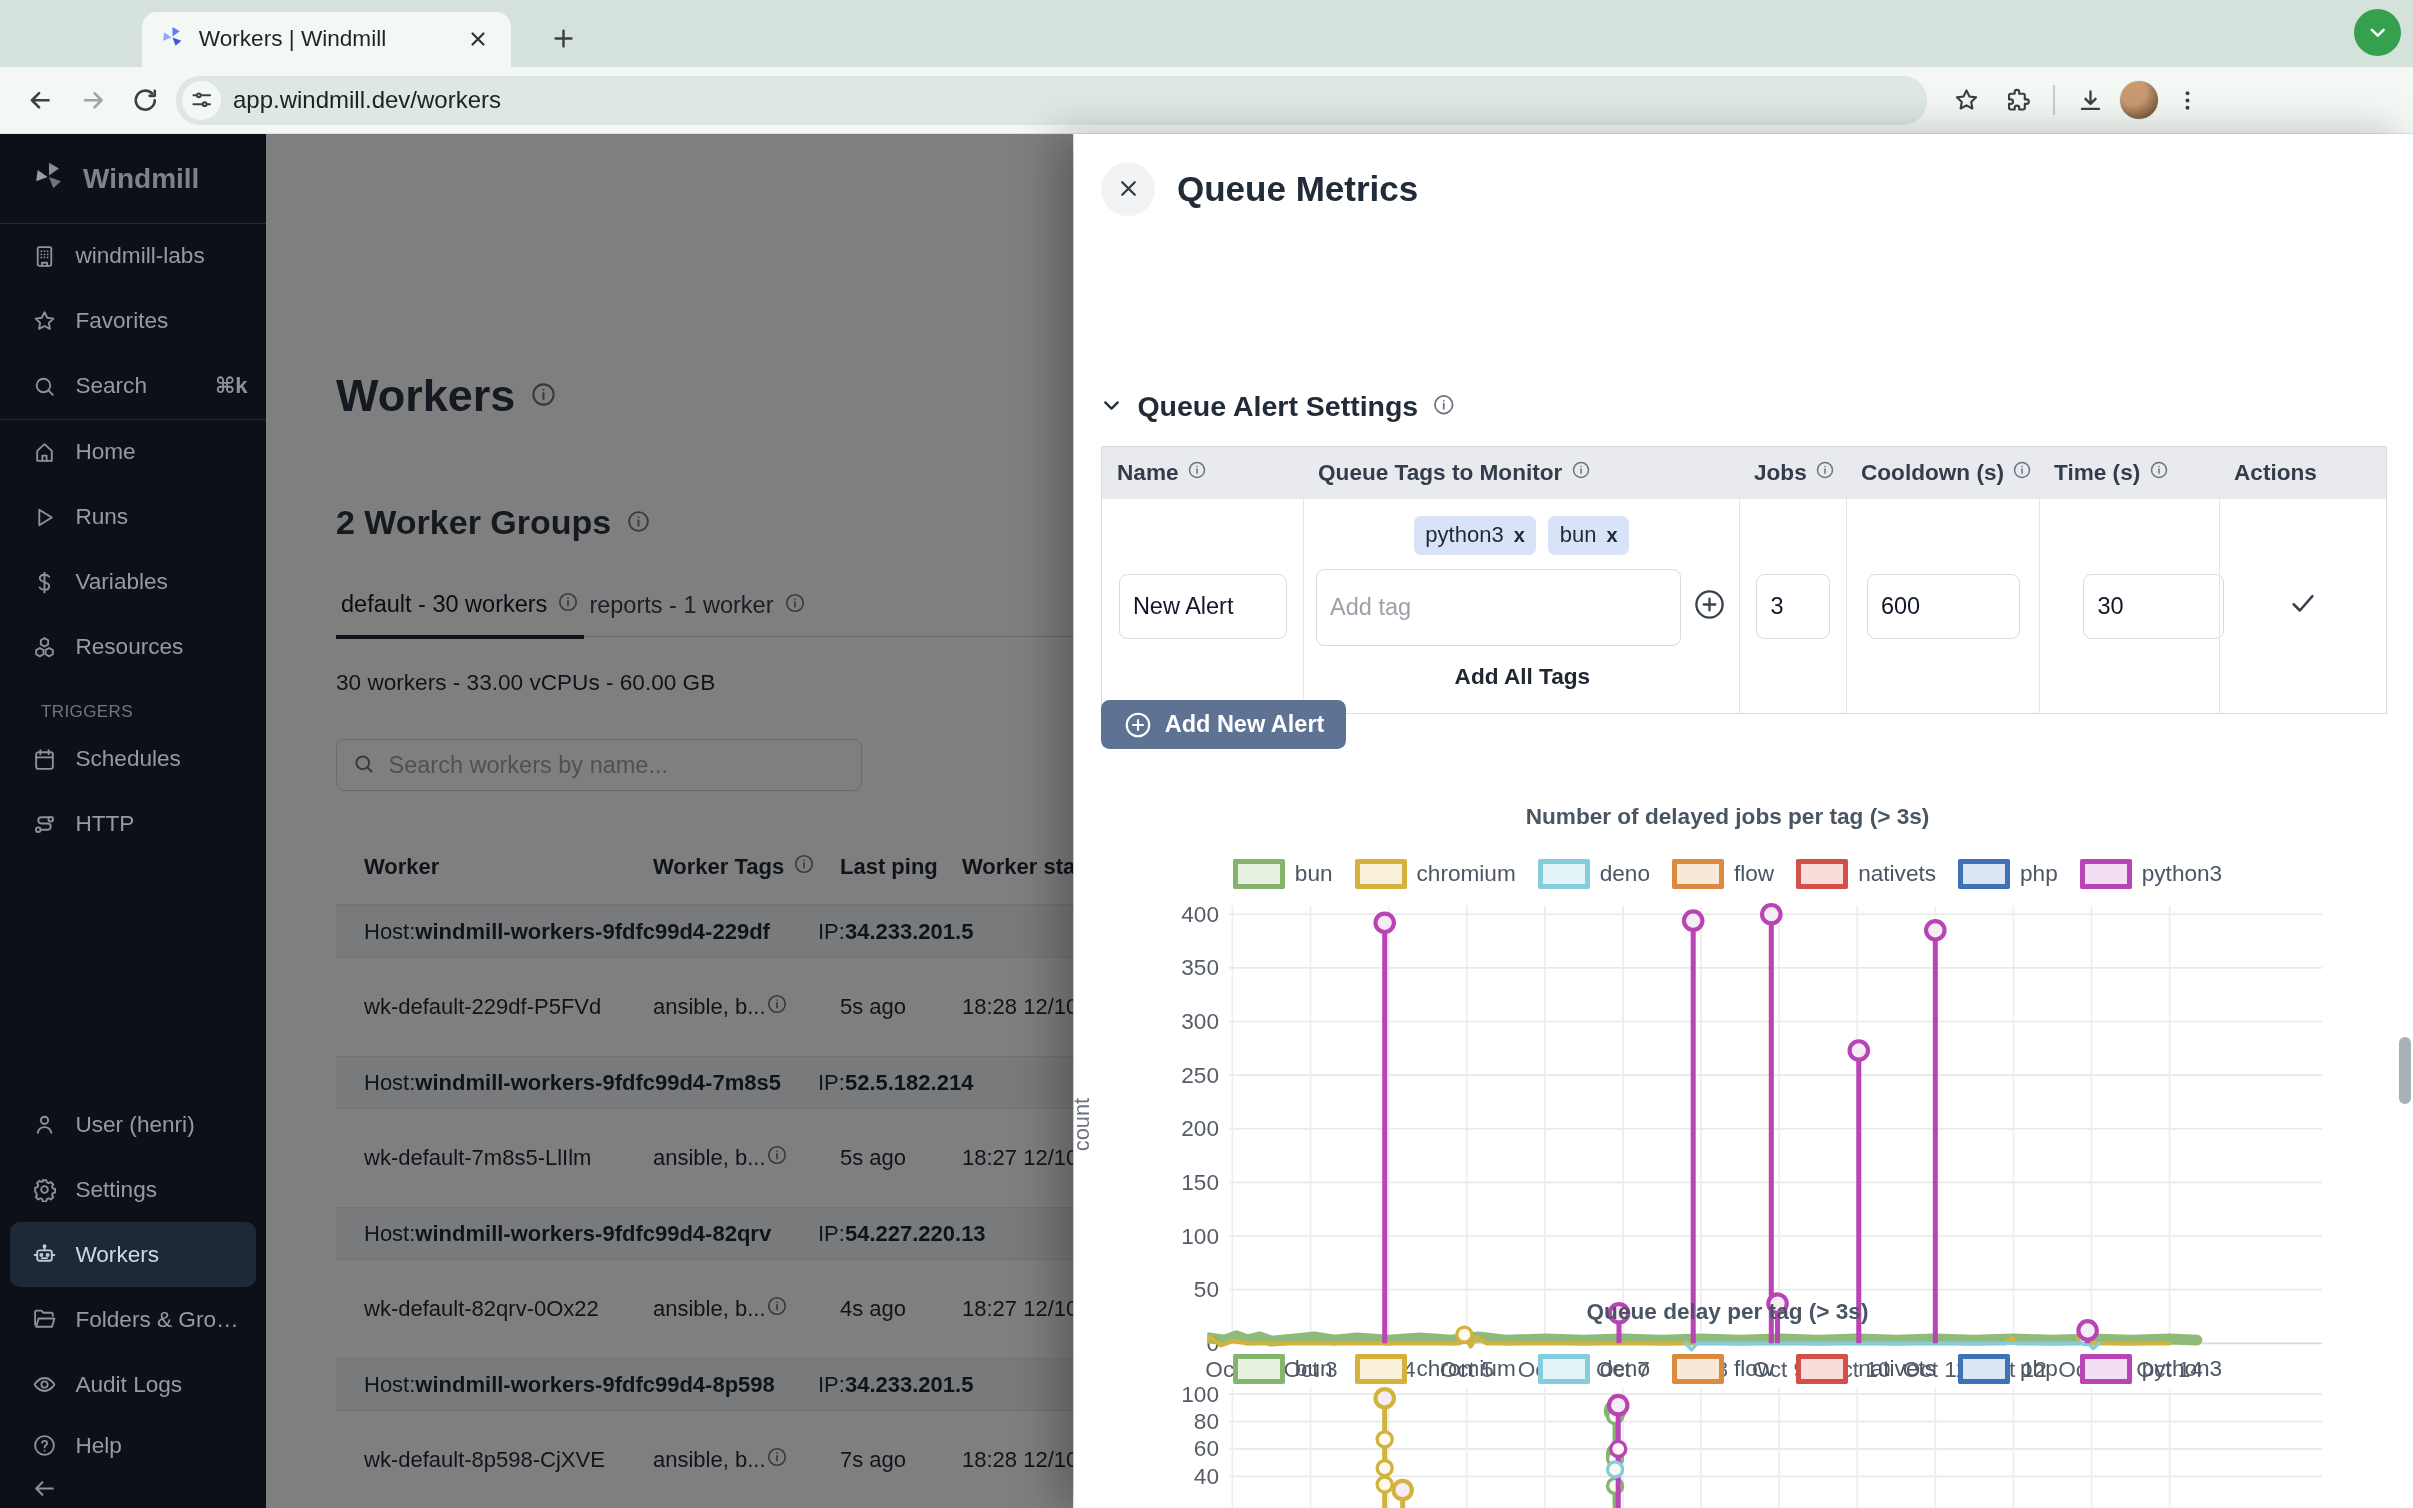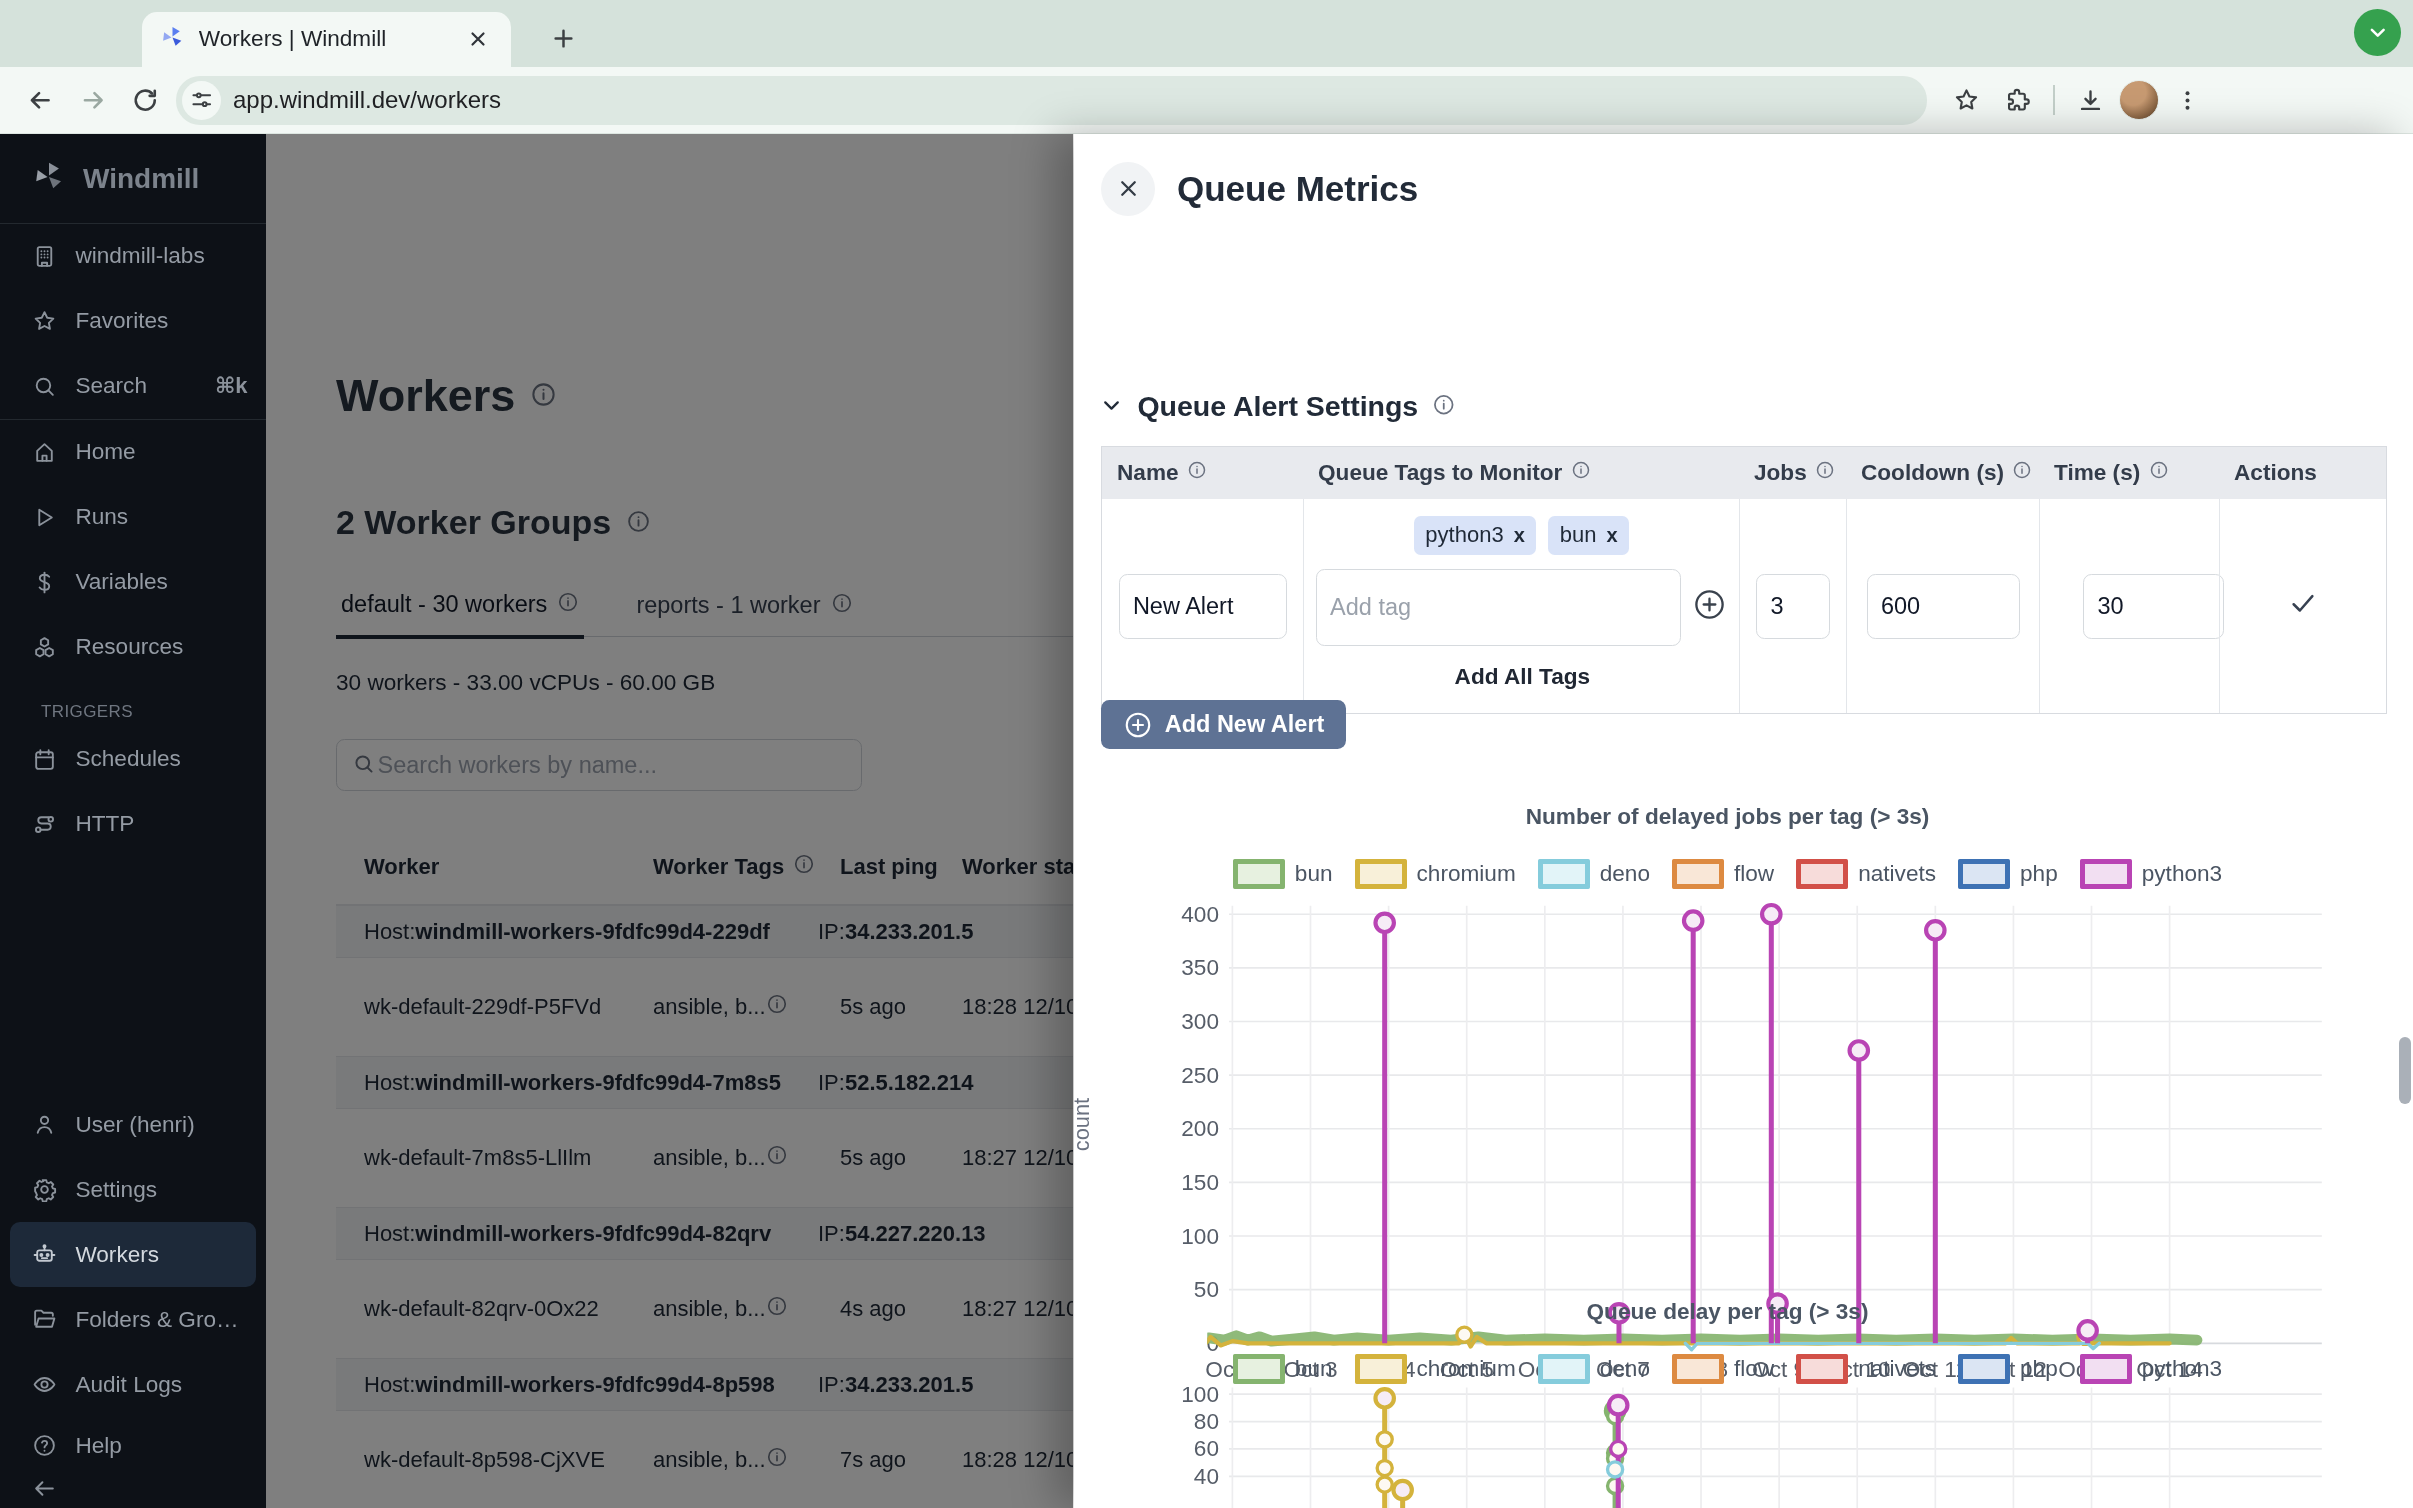--- a/index.html
+++ b/index.html
@@ -52,26 +52,26 @@
   .side-bottom { padding-bottom:5px; }
   .back-arrow { height:39px; display:flex; align-items:center; padding-left:32px; color:#8b929b; }
 
   
   .content { position:absolute; left:266px; top:0; width:807px; height:1374px; background:#fff; overflow:hidden; }
   .page-title-row { position:absolute; top:236px; left:70px; display:flex; align-items:center; gap:15px; }
   .page-title { font-size:45px; font-weight:bold; color:#2a3441; }
   .ico-info { color:#6b7280; }
   .groups-row { position:absolute; top:369px; left:70px; display:flex; align-items:center; gap:15px; }
   .groups-title { font-size:34px; font-weight:bold; color:#2a3441; }
-  .tabs-row { position:absolute; top:453px; left:70px; right:0; height:50px; border-bottom:1.7px solid #d1d5db; display:flex; gap:47px; }
+  .tabs-row { position:absolute; top:453px; left:70px; right:0; height:50px; border-bottom:1.7px solid #d1d5db; display:flex; }
   .wtab { display:flex; align-items:center; gap:10px; font-size:23.5px; color:#374151; padding:0 5px 11.7px 5px; }
   .wtab.active { color:#111827; border-bottom:4.2px solid #1f2937; margin-bottom:-2.5px; }
   .summary { position:absolute; top:536px; left:70px; font-size:22.6px; color:#1f2937; }
   .searchbox { position:absolute; top:605px; left:70px; width:526px; height:52px; border:1.7px solid #d1d5db;
-               border-radius:8.4px; display:flex; align-items:center; padding:0 15px; gap:2px; background:#fff; }
+               border-radius:8.4px; display:flex; align-items:center; padding:0 15px; gap:13px; background:#fff; }
   .searchbox input { border:none; outline:none; font-size:23.5px; color:#111827; width:100%; background:transparent;
                      font-family:inherit; }
   .searchbox input::placeholder { color:#9ca3af; }
   .wtable { position:absolute; top:696px; left:70px; width:1006px; }
   .wt-grid { display:grid; grid-template-columns:289px 187px 122px 1fr; align-items:center; padding-left:28px; }
   .wt-header { height:75px; border-bottom:0.8px solid #e5e7eb; font-weight:bold; font-size:22px; color:#1f2937; }
   .wt-header .hcell { display:flex; align-items:center; gap:8.4px; }
   .row { border-top:0.8px solid #e5e7eb; font-size:22px; color:#1f2937; }
   .row.host { height:52px; background:#f3f4f6; display:flex; align-items:center; padding-left:28px; }
   .row.host .ip-block { margin-left:auto; position:absolute; left:482px; }

